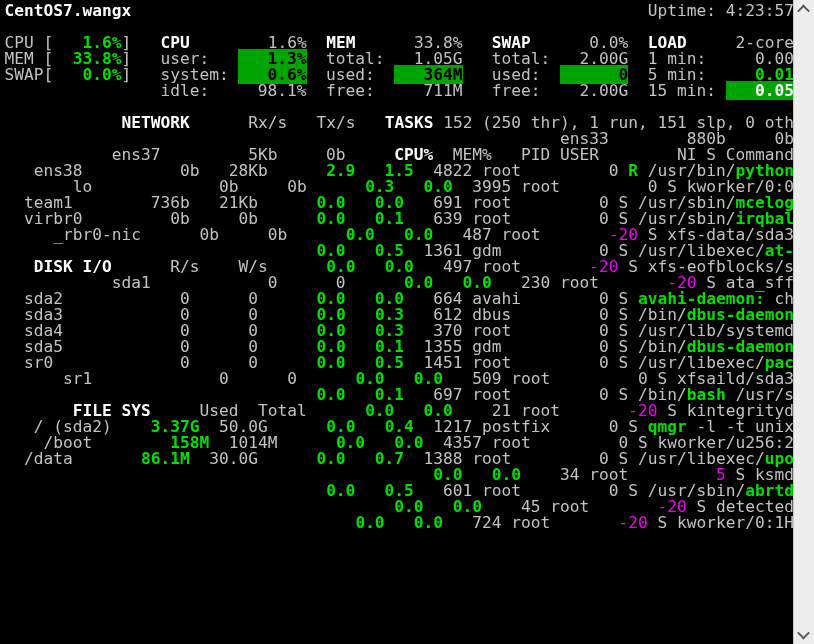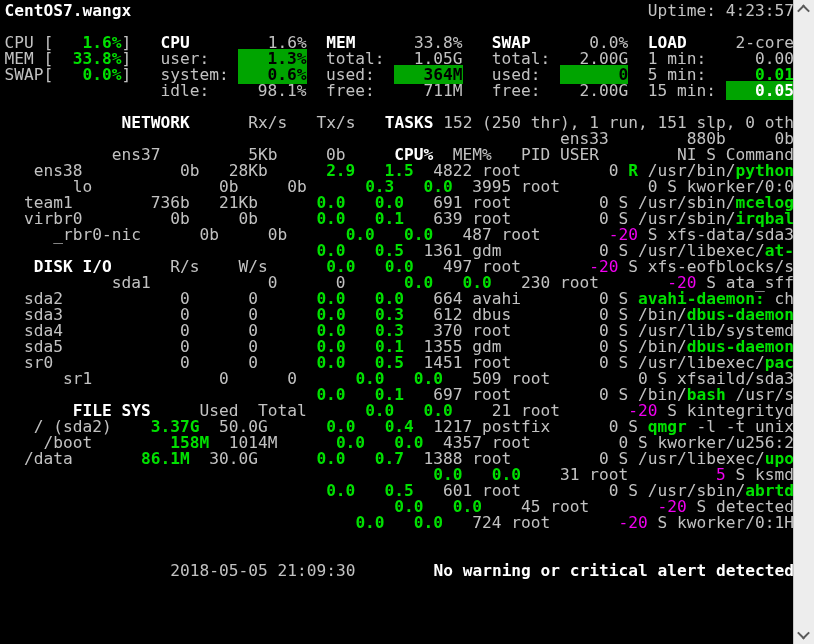--- a/index.html
+++ b/index.html
@@ -53,27 +53,26 @@
       <div class="line"><span class="c-d">sda3     </span><span class="c-d">       0</span><span class="c-d">      0</span><span class="c-sp">   </span><span class="c-g">   0.0</span><span class="c-g">   0.3</span><span class="c-d">   612</span><span class="c-sp"> </span><span class="c-d">dbus    </span><span class="c-d">     0</span><span class="c-sp"> </span><span class="c-d">S</span><span class="c-sp"> </span><span class="c-d">/bin/</span><span class="c-g">dbus-daemon</span></div>
       <div class="line"><span class="c-d">sda4     </span><span class="c-d">       0</span><span class="c-d">      0</span><span class="c-sp">   </span><span class="c-g">   0.0</span><span class="c-g">   0.3</span><span class="c-d">   370</span><span class="c-sp"> </span><span class="c-d">root    </span><span class="c-d">     0</span><span class="c-sp"> </span><span class="c-d">S</span><span class="c-sp"> </span><span class="c-d">/usr/lib/systemd</span></div>
       <div class="line"><span class="c-d">sda5     </span><span class="c-d">       0</span><span class="c-d">      0</span><span class="c-sp">   </span><span class="c-g">   0.0</span><span class="c-g">   0.1</span><span class="c-d">  1355</span><span class="c-sp"> </span><span class="c-d">gdm     </span><span class="c-d">     0</span><span class="c-sp"> </span><span class="c-d">S</span><span class="c-sp"> </span><span class="c-d">/bin/</span><span class="c-g">dbus-daemon</span></div>
       <div class="line"><span class="c-d">sr0      </span><span class="c-d">       0</span><span class="c-d">      0</span><span class="c-sp">   </span><span class="c-g">   0.0</span><span class="c-g">   0.5</span><span class="c-d">  1451</span><span class="c-sp"> </span><span class="c-d">root    </span><span class="c-d">     0</span><span class="c-sp"> </span><span class="c-d">S</span><span class="c-sp"> </span><span class="c-d">/usr/libexec/</span><span class="c-g">pac</span></div>
       <div class="line"><span class="c-d">sr1      </span><span class="c-d">       0</span><span class="c-d">      0</span><span class="c-sp">   </span><span class="c-g">   0.0</span><span class="c-g">   0.0</span><span class="c-d">   509</span><span class="c-sp"> </span><span class="c-d">root    </span><span class="c-d">     0</span><span class="c-sp"> </span><span class="c-d">S</span><span class="c-sp"> </span><span class="c-d">xfsaild/sda3</span></div>
       <div class="line"><span class="c-sp">                           </span><span class="c-g">   0.0</span><span class="c-g">   0.1</span><span class="c-d">   697</span><span class="c-sp"> </span><span class="c-d">root    </span><span class="c-d">     0</span><span class="c-sp"> </span><span class="c-d">S</span><span class="c-sp"> </span><span class="c-d">/bin/</span><span class="c-g">bash</span><span class="c-d"> /usr/s</span></div>
       <div class="line"><span class="c-w">FILE SYS</span><span class="c-d">     Used</span><span class="c-d">  Total</span><span class="c-sp">   </span><span class="c-g">   0.0</span><span class="c-g">   0.0</span><span class="c-d">    21</span><span class="c-sp"> </span><span class="c-d">root    </span><span class="c-m">   -20</span><span class="c-sp"> </span><span class="c-d">S</span><span class="c-sp"> </span><span class="c-d">kintegrityd</span></div>
       <div class="line"><span class="c-d">/ (sda2) </span><span class="c-g">   3.37G</span><span class="c-d">  50.0G</span><span class="c-sp">   </span><span class="c-g">   0.0</span><span class="c-g">   0.4</span><span class="c-d">  1217</span><span class="c-sp"> </span><span class="c-d">postfix </span><span class="c-d">     0</span><span class="c-sp"> </span><span class="c-d">S</span><span class="c-sp"> </span><span class="c-g">qmgr</span><span class="c-d"> -l -t unix</span></div>
       <div class="line"><span class="c-d">/boot    </span><span class="c-g">    158M</span><span class="c-d">  1014M</span><span class="c-sp">   </span><span class="c-g">   0.0</span><span class="c-g">   0.0</span><span class="c-d">  4357</span><span class="c-sp"> </span><span class="c-d">root    </span><span class="c-d">     0</span><span class="c-sp"> </span><span class="c-d">S</span><span class="c-sp"> </span><span class="c-d">kworker/u256:2</span></div>
       <div class="line"><span class="c-d">/data    </span><span class="c-g">   86.1M</span><span class="c-d">  30.0G</span><span class="c-sp">   </span><span class="c-g">   0.0</span><span class="c-g">   0.7</span><span class="c-d">  1388</span><span class="c-sp"> </span><span class="c-d">root    </span><span class="c-d">     0</span><span class="c-sp"> </span><span class="c-d">S</span><span class="c-sp"> </span><span class="c-d">/usr/libexec/</span><span class="c-g">upo</span></div>
-      <div class="line"><span class="c-sp">                           </span><span class="c-g">   0.0</span><span class="c-g">   0.0</span><span class="c-d">    31</span><span class="c-sp"> </span><span class="c-d">root    </span><span class="c-m">     5</span><span class="c-sp"> </span><span class="c-d">S</span><span class="c-sp"> </span><span class="c-d">ksmd</span></div>
+      <div class="line"><span class="c-sp">                           </span><span class="c-g">   0.0</span><span class="c-g">   0.0</span><span class="c-d">    34</span><span class="c-sp"> </span><span class="c-d">root    </span><span class="c-m">     5</span><span class="c-sp"> </span><span class="c-d">S</span><span class="c-sp"> </span><span class="c-d">ksmd</span></div>
       <div class="line"><span class="c-sp">                           </span><span class="c-g">   0.0</span><span class="c-g">   0.5</span><span class="c-d">   601</span><span class="c-sp"> </span><span class="c-d">root    </span><span class="c-d">     0</span><span class="c-sp"> </span><span class="c-d">S</span><span class="c-sp"> </span><span class="c-d">/usr/sbin/</span><span class="c-g">abrtd</span></div>
       <div class="line"><span class="c-sp">                           </span><span class="c-g">   0.0</span><span class="c-g">   0.0</span><span class="c-d">    45</span><span class="c-sp"> </span><span class="c-d">root    </span><span class="c-m">   -20</span><span class="c-sp"> </span><span class="c-d">S</span><span class="c-sp"> </span><span class="c-d">detected</span></div>
       <div class="line"><span class="c-sp">                           </span><span class="c-g">   0.0</span><span class="c-g">   0.0</span><span class="c-d">   724</span><span class="c-sp"> </span><span class="c-d">root    </span><span class="c-m">   -20</span><span class="c-sp"> </span><span class="c-d">S</span><span class="c-sp"> </span><span class="c-d">kworker/0:1H</span></div>
       <div class="line"></div>
       <div class="line"></div>
-      <div class="line"><span class="c-d">2018-05-05 21:09:30</span><span class="c-sp">        </span><span class="c-w">No warning or critical alert detected</span></div>
     </div>
   <div class="scrollbar">
     <div class="sb-btn sb-top">
       <span class="chev up"></span>
     </div>
     <div class="sb-btn sb-bottom">
       <span class="chev down"></span>
     </div>
   </div>
 </div>

